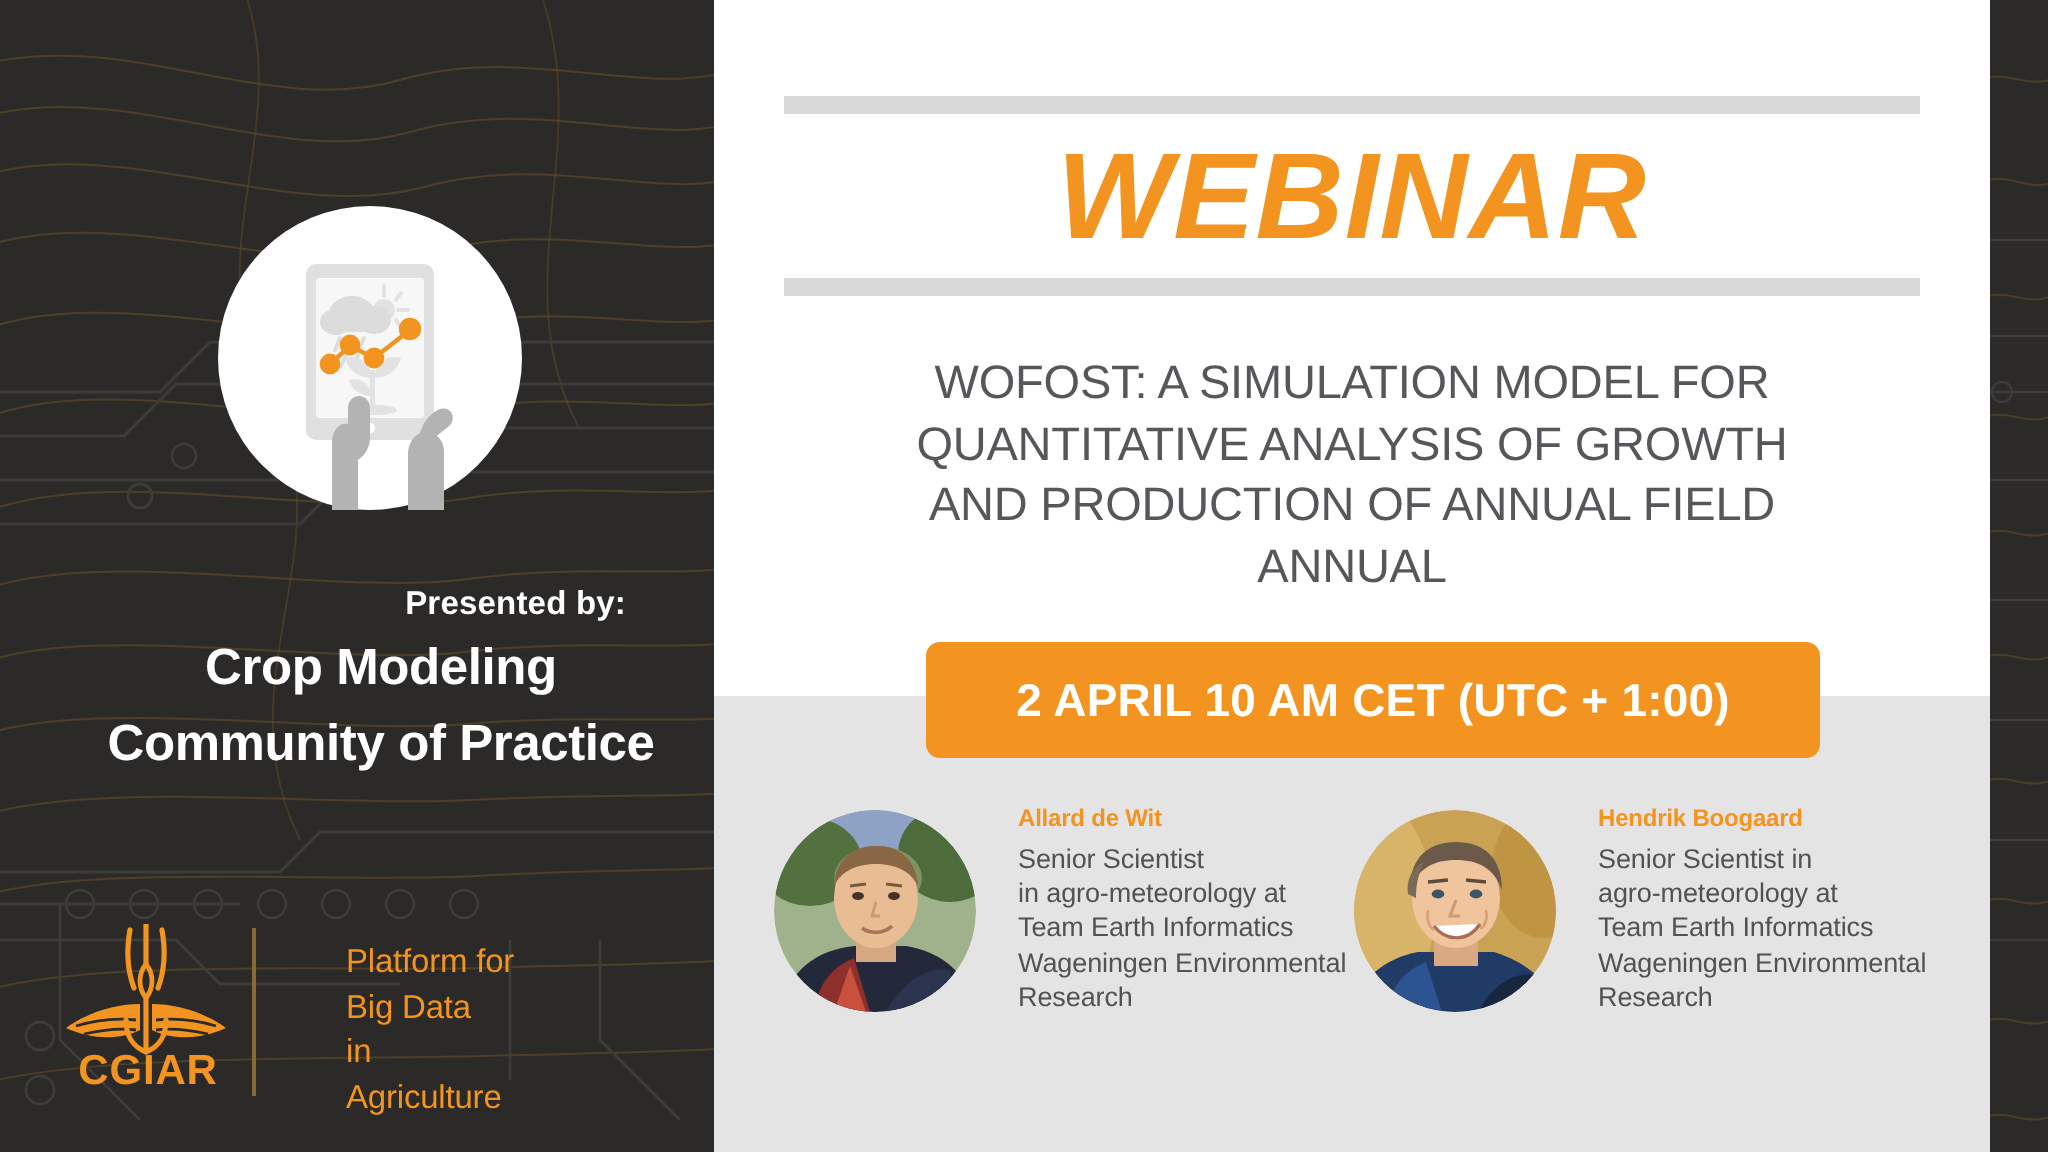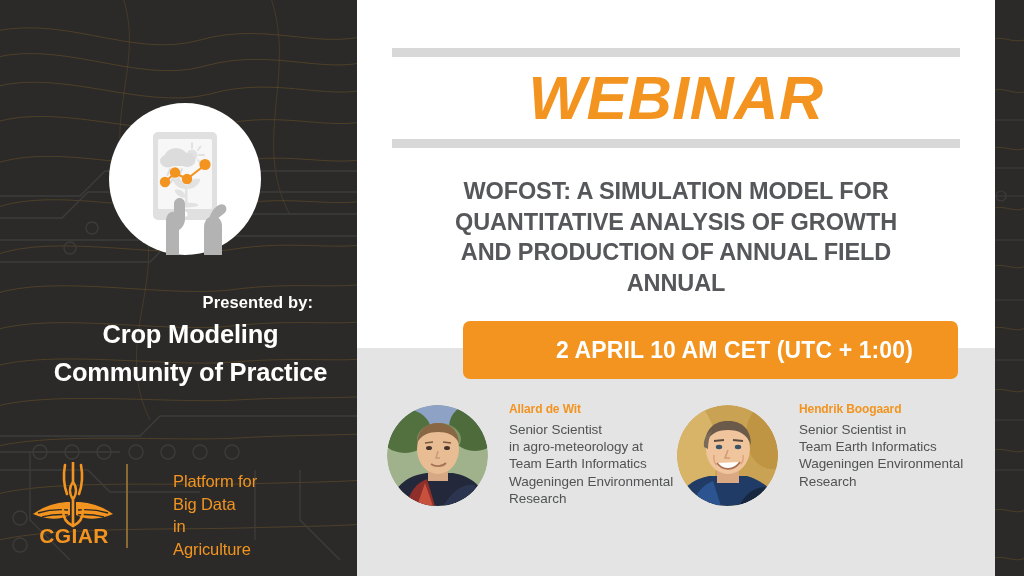--- a/index.html
+++ b/index.html
@@ -169,42 +169,41 @@
 
   
   .talk-title {
     position: absolute;
     left: 30px;
     top: 176px;
     width: 578px;
     text-align: center;
     color: #56575a;
     font-size: 23.5px;
-    font-weight: bold;
+    font-weight: normal;
     line-height: 30.5px;
     letter-spacing: -0.1px;
   }
 
   
   .date-banner {
     position: absolute;
     left: 106px;
     top: 321px;
     width: 447px;
     height: 58px;
     background: #f2941f;
     border-radius: 7px;
     display: flex;
     align-items: center;
     justify-content: center;
     color: #ffffff;
     font-size: 23px;
     font-weight: bold;
     letter-spacing: 0.1px;
-    padding-left: 48px;
   }
 
   
   .speaker {
     position: absolute;
     top: 402px;
     height: 140px;
   }
   .speaker-1 { left: 30px; width: 305px; }
   .speaker-2 { left: 320px; width: 310px; }
@@ -501,20 +500,21 @@
 
             <path d="M37,50 C36,55 38,59 40,60" stroke="#d9a077" stroke-width="1.3" fill="none"></path>
             <path d="M66,50 C67,55 65,59 63,59" stroke="#d9a077" stroke-width="1.3" fill="none"></path>
           </g>
         </svg>
       </div>
       <div class="speaker-text">
         <div class="speaker-name">Hendrik Boogaard</div>
         <div class="speaker-bio">
           <div>Senior Scientist in</div>
+          <div>agro-meteorology at</div>
           <div>Team Earth Informatics</div>
           <div>Wageningen Environmental</div>
           <div>Research</div>
         </div>
       </div>
     </div>
   </div>
 
   <div class="right-strip">
     <svg class="topo" viewBox="0 0 29 576" preserveAspectRatio="none">

